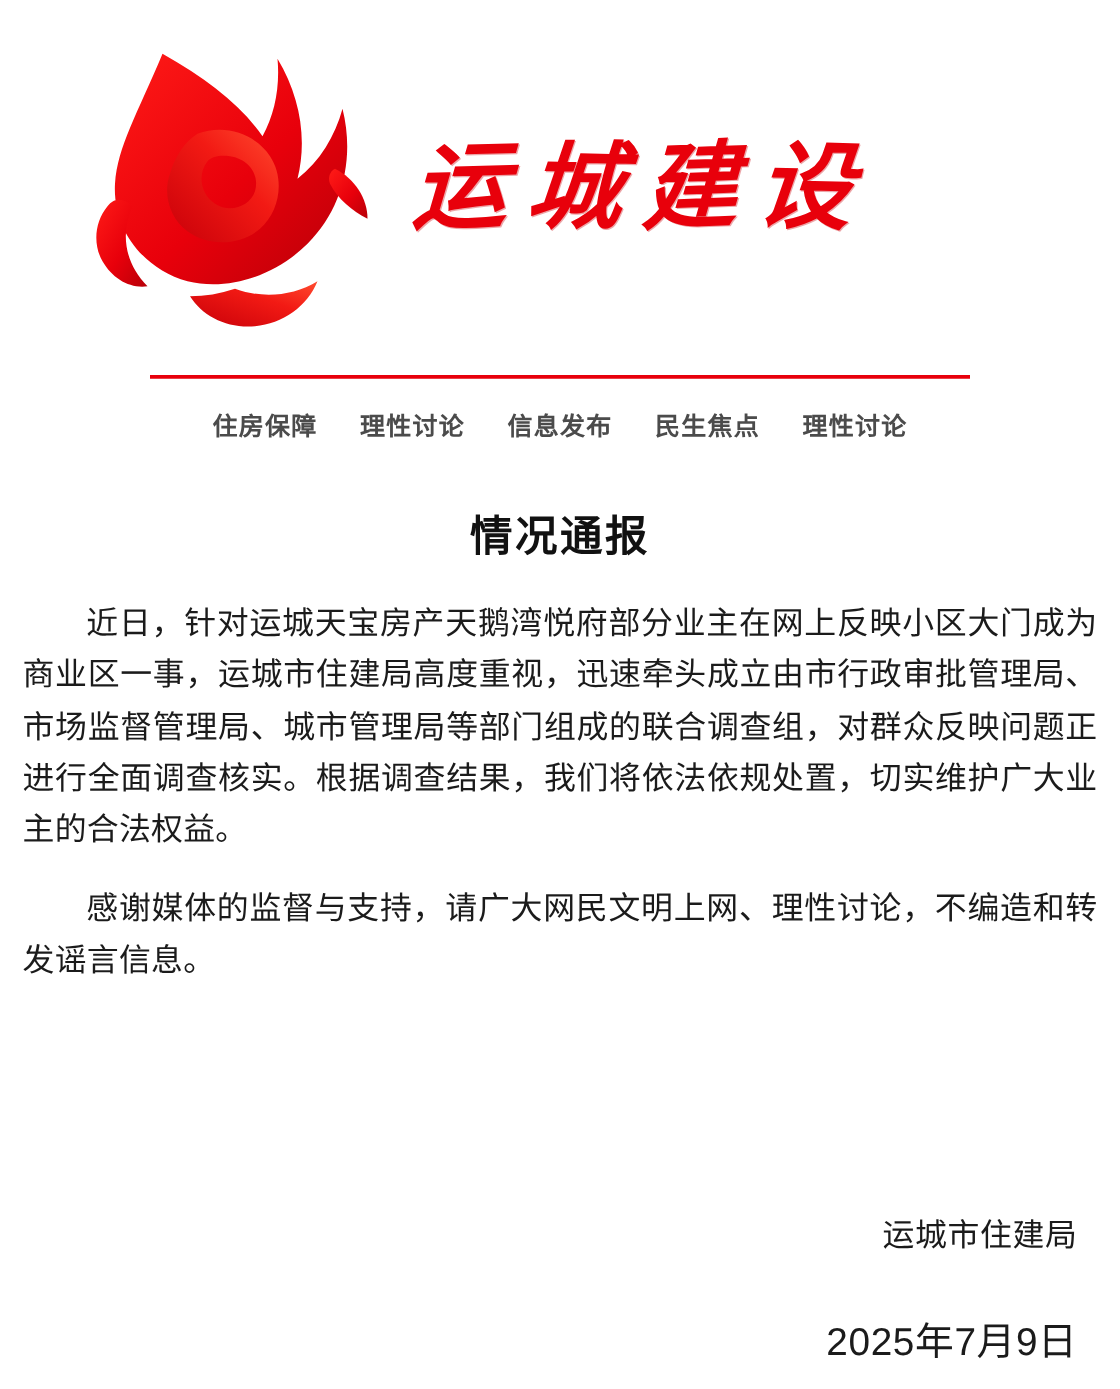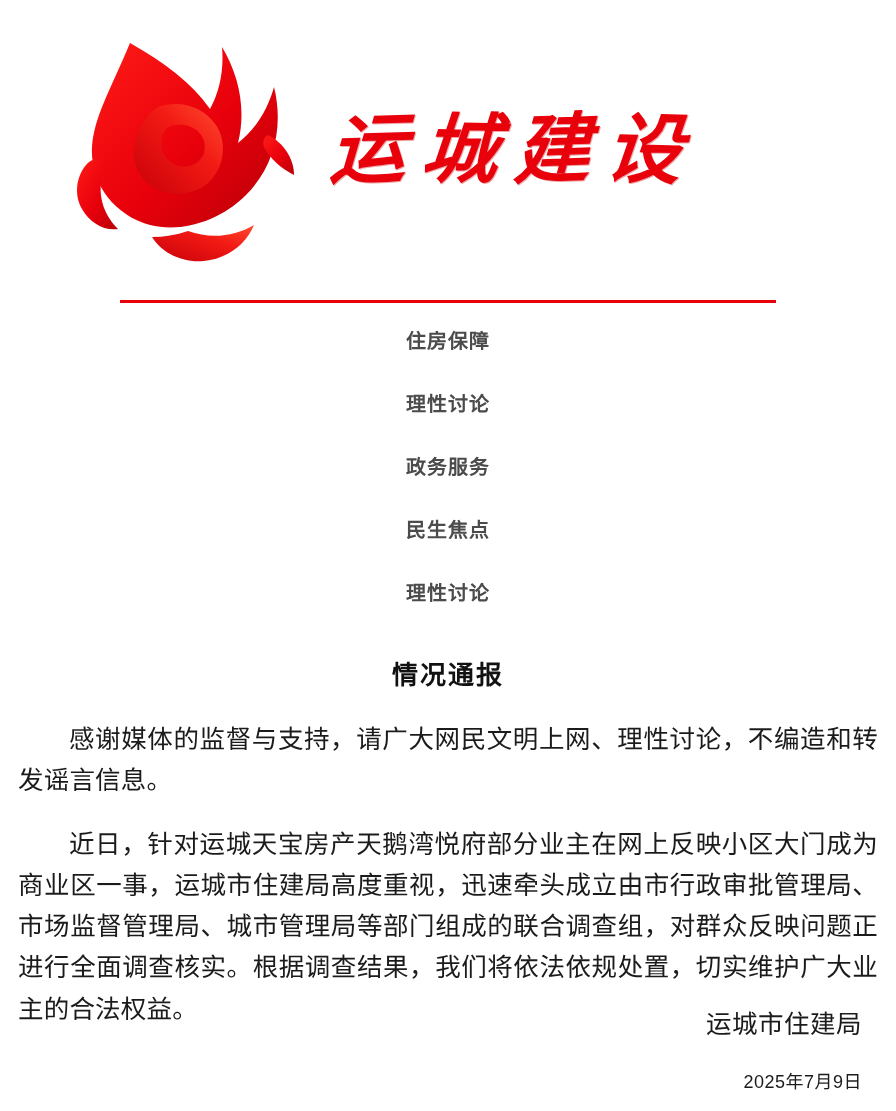--- a/index.html
+++ b/index.html
@@ -68,38 +68,37 @@
     height: 3px;
     background: #e8000b;
     margin: 0 120px 0 120px;
   }
   .navbar {
     display: flex;
     justify-content: center;
     align-items: center;
     gap: 34px;
     padding: 22px 0 0 0;
-    flex-direction: column;
   }
   .nav-item {
     font-size: 20px;
     font-weight: 700;
     color: #4b4b4b;
     letter-spacing: 1px;
     cursor: pointer;
     white-space: nowrap;
   }
 
   
   .article {
     padding: 48px 18px 0 18px;
   }
   .article-title {
     text-align: center;
-    font-size: 26px;
+    font-size: 34px;
     font-weight: 700;
     color: #111;
     letter-spacing: 2px;
     margin: 0 0 28px 0;
   }
   .para {
     font-size: 25.5px;
     line-height: 1.62;
     color: #1b1b1b;
     text-indent: 2em;
@@ -111,25 +110,25 @@
   
   .signature {
     position: absolute;
     right: 34px;
     bottom: 18px;
     text-align: right;
   }
   .signature .sig-org {
     font-size: 25.5px;
     color: #1b1b1b;
-    margin-bottom: 27px;
+    margin-bottom: 44px;
     letter-spacing: 0.5px;
   }
   .signature .sig-date {
-    font-size: 18px;
+    font-size: 31px;
     color: #1b1b1b;
     letter-spacing: 0.5px;
   }
 </style>
 </head>
 <body>
 
 <div class="page">
 
   <div class="masthead">
@@ -173,29 +172,29 @@
       <span class="ch c3">建</span>
       <span class="ch c4">设</span>
     </div>
   </div>
 
   <div class="divider"></div>
 
   <div class="navbar">
     <div class="nav-item">住房保障</div>
     <div class="nav-item">理性讨论</div>
-    <div class="nav-item">政务服务</div>
+    <div class="nav-item">信息发布</div>
     <div class="nav-item">民生焦点</div>
     <div class="nav-item">理性讨论</div>
   </div>
 
   <div class="article">
     <h1 class="article-title">情况通报</h1>
+    <p class="para">近日，针对运城天宝房产天鹅湾悦府部分业主在网上反映小区大门成为商业区一事，运城市住建局高度重视，迅速牵头成立由市行政审批管理局、市场监督管理局、城市管理局等部门组成的联合调查组，对群众反映问题正进行全面调查核实。根据调查结果，我们将依法依规处置，切实维护广大业主的合法权益。</p>
     <p class="para">感谢媒体的监督与支持，请广大网民文明上网、理性讨论，不编造和转发谣言信息。</p>
-    <p class="para">近日，针对运城天宝房产天鹅湾悦府部分业主在网上反映小区大门成为商业区一事，运城市住建局高度重视，迅速牵头成立由市行政审批管理局、市场监督管理局、城市管理局等部门组成的联合调查组，对群众反映问题正进行全面调查核实。根据调查结果，我们将依法依规处置，切实维护广大业主的合法权益。</p>
   </div>
 
   <div class="signature">
     <div class="sig-org">运城市住建局</div>
     <div class="sig-date">2025年7月9日</div>
   </div>
 
 </div>
 
 </body></html>

